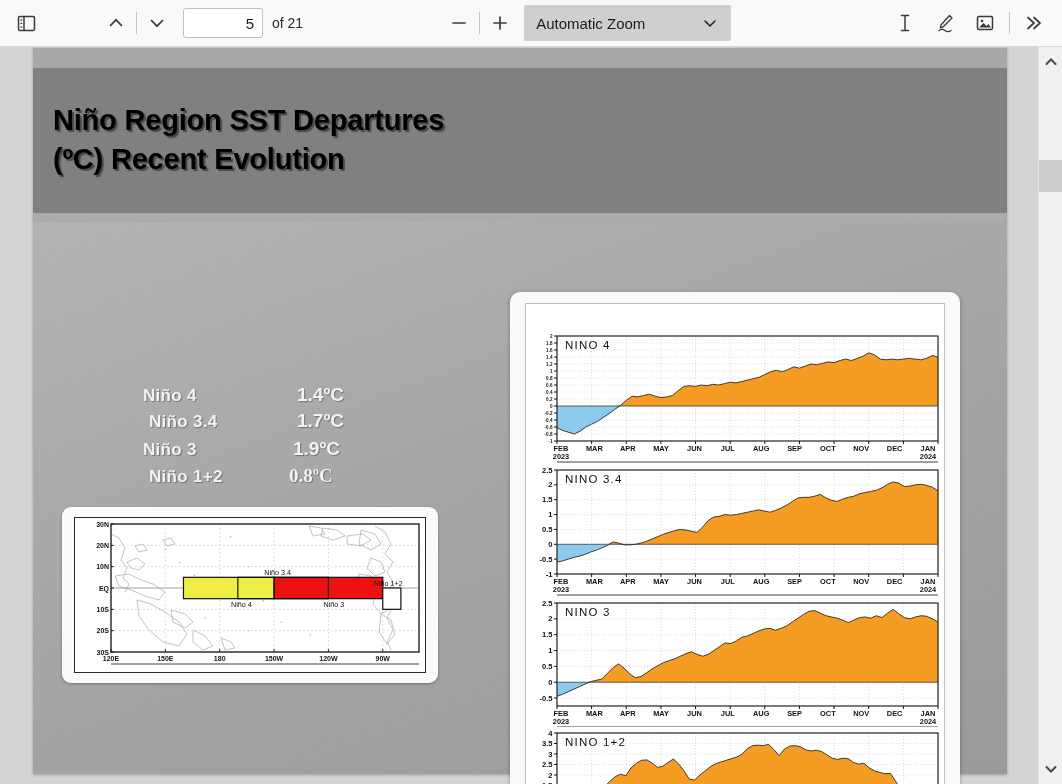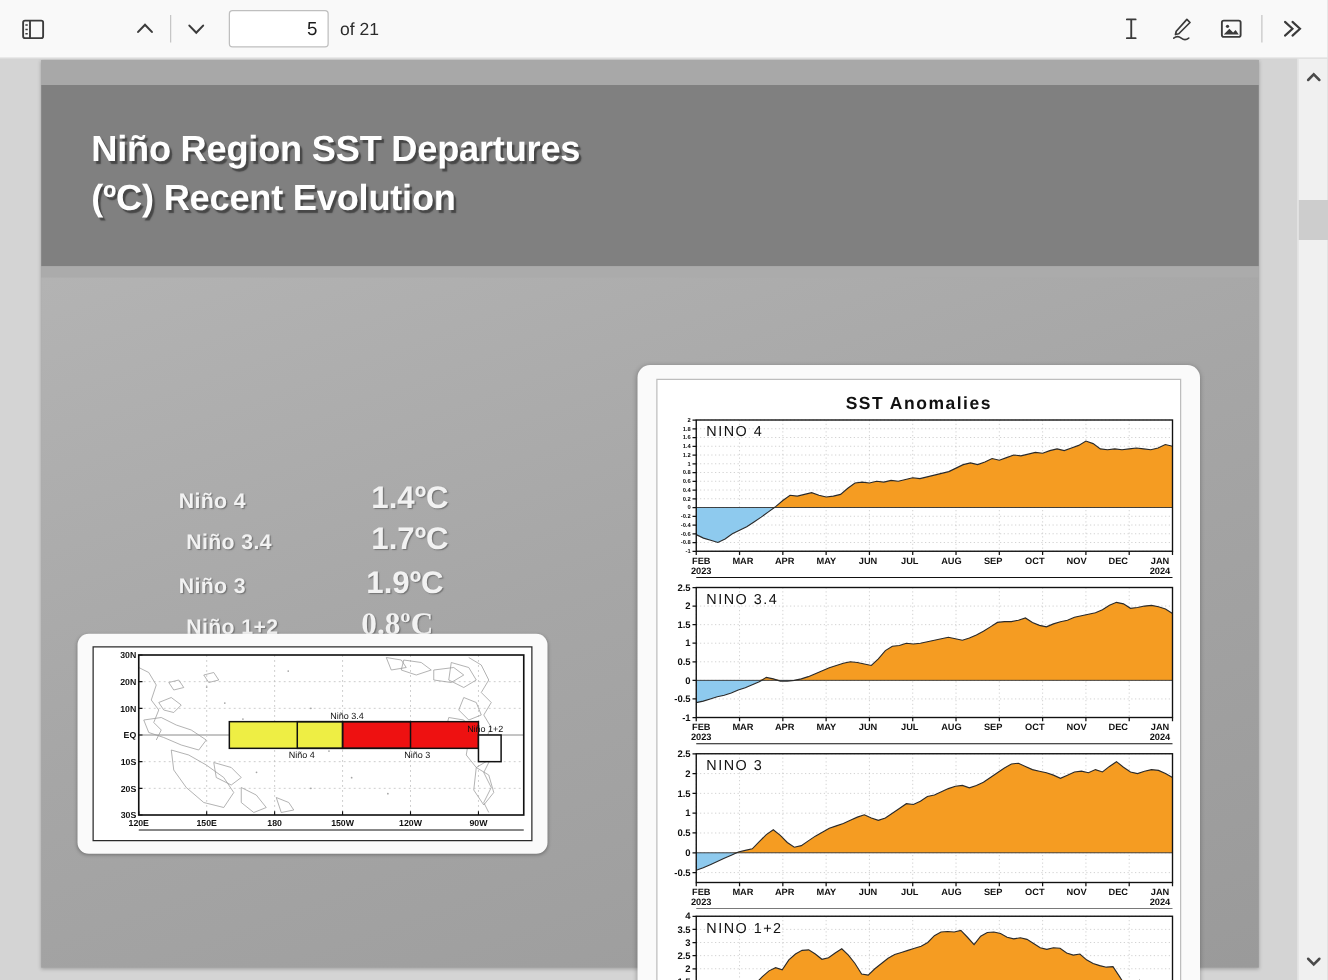--- a/index.html
+++ b/index.html
@@ -76,24 +76,24 @@
   }
   #page5-topband {
     position: absolute; left: 0; top: 0; width: 100%; height: 20px;
     background: #a8a8a8;
   }
   #title-band {
     position: absolute; left: 0; top: 20px; width: 100%; height: 145px;
     background: #808080;
   }
   #page-title {
-    position: absolute; left: 40px; top: 33px;
+    position: absolute; left: 20px; top: 33px;
     width: 420px;
     font-size: 29px; font-weight: bold; line-height: 1.33;
-    color: #ffffff;
+    color: #000000;
     text-shadow: 2px 2px 1px rgba(60,60,60,0.85);
     letter-spacing: -0.2px;
   }
   #band-gap {
     position: absolute; left: 0; top: 165px; width: 100%; height: 9px;
     background: #ababab;
   }
   #body-area {
     position: absolute; left: 0; top: 174px; width: 100%; height: 552px;
     background: linear-gradient(160deg, #b3b3b3 0%, #a6a6a6 45%, #9a9a9a 100%);
@@ -114,21 +114,21 @@
   }
   .val-row {
     display: flex; align-items: baseline;
     margin-bottom: 4px;
   }
   .val-row .rname {
     width: 140px; font-size: 17px; font-weight: bold;
     letter-spacing: 0.3px;
   }
   .val-row .rval {
-    font-size: 25px; font-weight: bold;
+    font-size: 19px; font-weight: bold;
   }
   .val-row.r0 .rname { padding-left: 0px; }
   .val-row.r1 { margin-top: 2px; }
   .val-row.r1 .rname { padding-left: 6px; }
   .val-row.r2 { margin-top: 6px; }
   .val-row.r2 .rname { padding-left: 0px; }
   .val-row.r3 { margin-top: 5px; }
   .val-row.r3 .rname { padding-left: 6px; }
   .val-row.r0 .rval { padding-left: 14px; }
   .val-row.r1 .rval { padding-left: 14px; }
@@ -217,20 +217,42 @@
     <div class="tb-sep"></div>
     <div class="tb-btn">
       <svg width="18" height="18" viewBox="0 0 18 18">
         <polyline points="3.5,6.5 9,12.2 14.5,6.5" fill="none" stroke="#3b3b3b" stroke-width="1.7" stroke-linecap="round"></polyline>
       </svg>
     </div>
     <input id="page-input" type="text" value="5" style="">
     <span id="page-total">of 21</span>
   </div>
 
+  <div id="zoom-group">
+    <div class="tb-btn">
+      <svg width="20" height="20" viewBox="0 0 20 20">
+        <line x1="4" y1="10" x2="16" y2="10" stroke="#3b3b3b" stroke-width="1.7" stroke-linecap="round"></line>
+      </svg>
+    </div>
+    <div class="tb-sep"></div>
+    <div class="tb-btn">
+      <svg width="20" height="20" viewBox="0 0 20 20">
+        <line x1="4" y1="10" x2="16" y2="10" stroke="#3b3b3b" stroke-width="1.7" stroke-linecap="round"></line>
+        <line x1="10" y1="4" x2="10" y2="16" stroke="#3b3b3b" stroke-width="1.7" stroke-linecap="round"></line>
+      </svg>
+    </div>
+    <div id="zoom-select-wrap">
+      <span id="zoom-select-label">Automatic Zoom</span>
+      <span id="zoom-chevron">
+        <svg width="14" height="14" viewBox="0 0 14 14">
+          <polyline points="2,5 7,10 12,5" fill="none" stroke="#1b1b1b" stroke-width="1.5" stroke-linecap="round"></polyline>
+        </svg>
+      </span>
+    </div>
+  </div>
 
   <div id="tool-group">
     <div class="tb-btn">
       <svg width="20" height="22" viewBox="0 0 20 22">
         <line x1="10" y1="3.5" x2="10" y2="18.5" stroke="#3b3b3b" stroke-width="1.5"></line>
         <path d="M6.5,3.5 L13.5,3.5 M6.5,18.5 L13.5,18.5" fill="none" stroke="#3b3b3b" stroke-width="1.5" stroke-linecap="round"></path>
       </svg>
     </div>
     <div class="tb-btn">
       <svg width="22" height="22" viewBox="0 0 22 22">
@@ -371,21 +393,20 @@
               <text x="253.41176470588238" y="143" text-anchor="middle" font-family="&quot;Liberation Sans&quot;, sans-serif" font-size="7" font-weight="bold" fill="#111">120W</text>
               <line x1="307.7647058823529" y1="134" x2="307.7647058823529" y2="131" stroke="#111" stroke-width="0.9"></line>
               <text x="307.7647058823529" y="143" text-anchor="middle" font-family="&quot;Liberation Sans&quot;, sans-serif" font-size="7" font-weight="bold" fill="#111">90W</text>
               <line x1="36" y1="146" x2="344" y2="146" stroke="#111" stroke-width="0.8"></line>
             </svg>
         </div>
       </div>
 
       <div id="chart-card">
         <div id="chart-inner">
-          <div id="chart-title">SST Anomalies</div>
           <div class="panel" id="panel0" style="top:26px">
               <svg width="420" height="134" viewBox="0 0 420 134">
                 <rect x="31" y="6" width="381" height="105" fill="#fff"></rect>
                 <line x1="31" y1="6" x2="412" y2="6" stroke="#b8b8b8" stroke-width="0.5" stroke-dasharray="1,2"></line>
                 <line x1="31" y1="13.000000000000014" x2="412" y2="13.000000000000014" stroke="#b8b8b8" stroke-width="0.5" stroke-dasharray="1,2"></line>
                 <line x1="31" y1="20" x2="412" y2="20" stroke="#b8b8b8" stroke-width="0.5" stroke-dasharray="1,2"></line>
                 <line x1="31" y1="27" x2="412" y2="27" stroke="#b8b8b8" stroke-width="0.5" stroke-dasharray="1,2"></line>
                 <line x1="31" y1="34" x2="412" y2="34" stroke="#b8b8b8" stroke-width="0.5" stroke-dasharray="1,2"></line>
                 <line x1="31" y1="41" x2="412" y2="41" stroke="#b8b8b8" stroke-width="0.5" stroke-dasharray="1,2"></line>
                 <line x1="31" y1="48" x2="412" y2="48" stroke="#b8b8b8" stroke-width="0.5" stroke-dasharray="1,2"></line>

